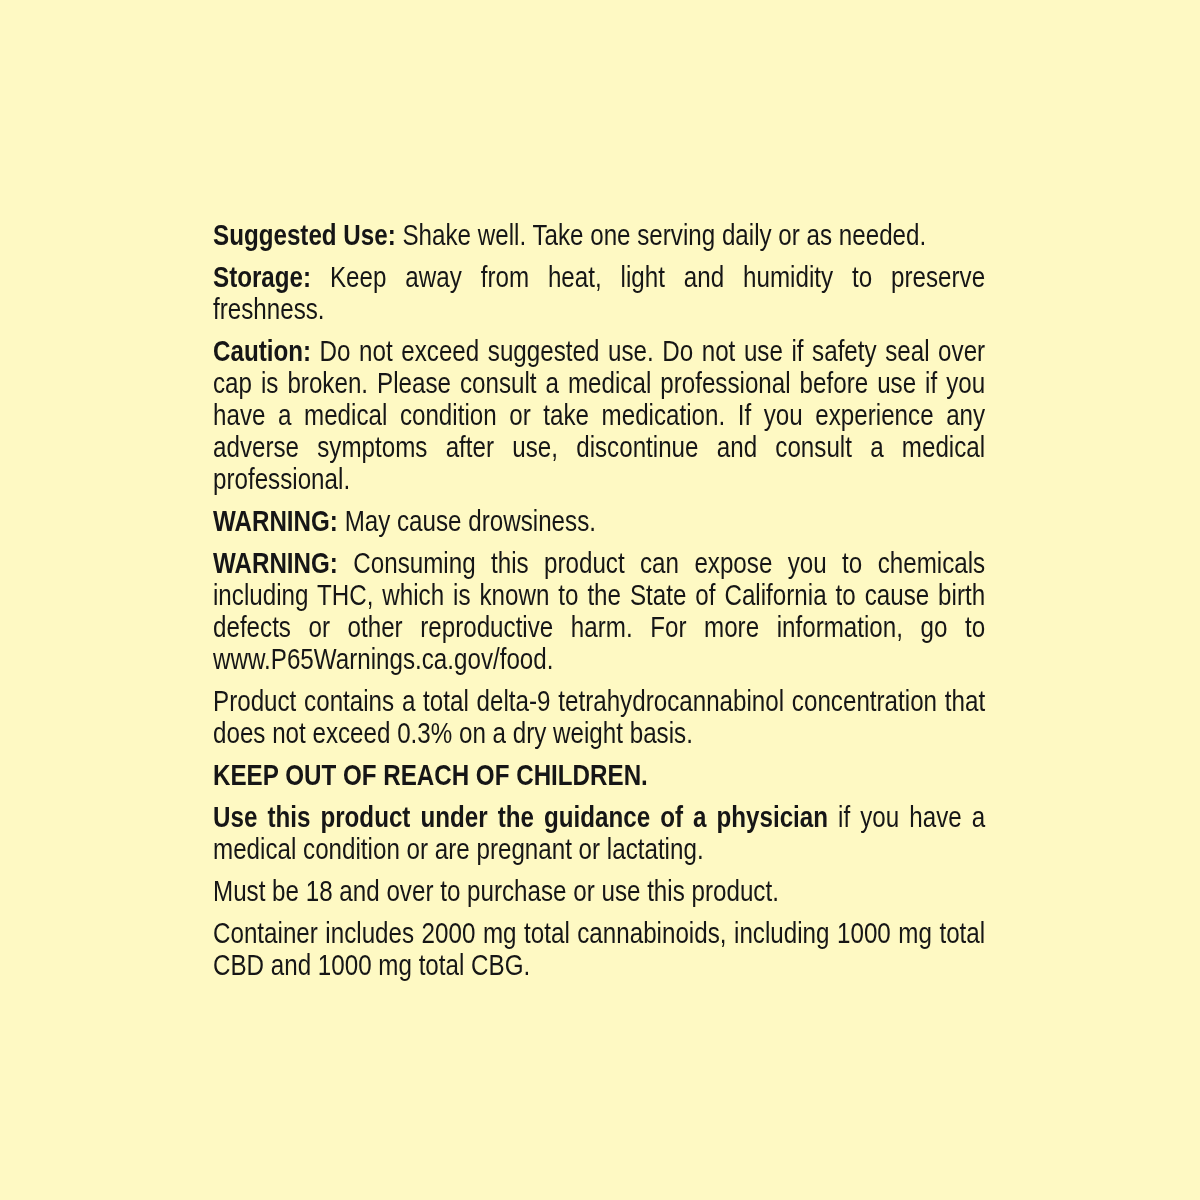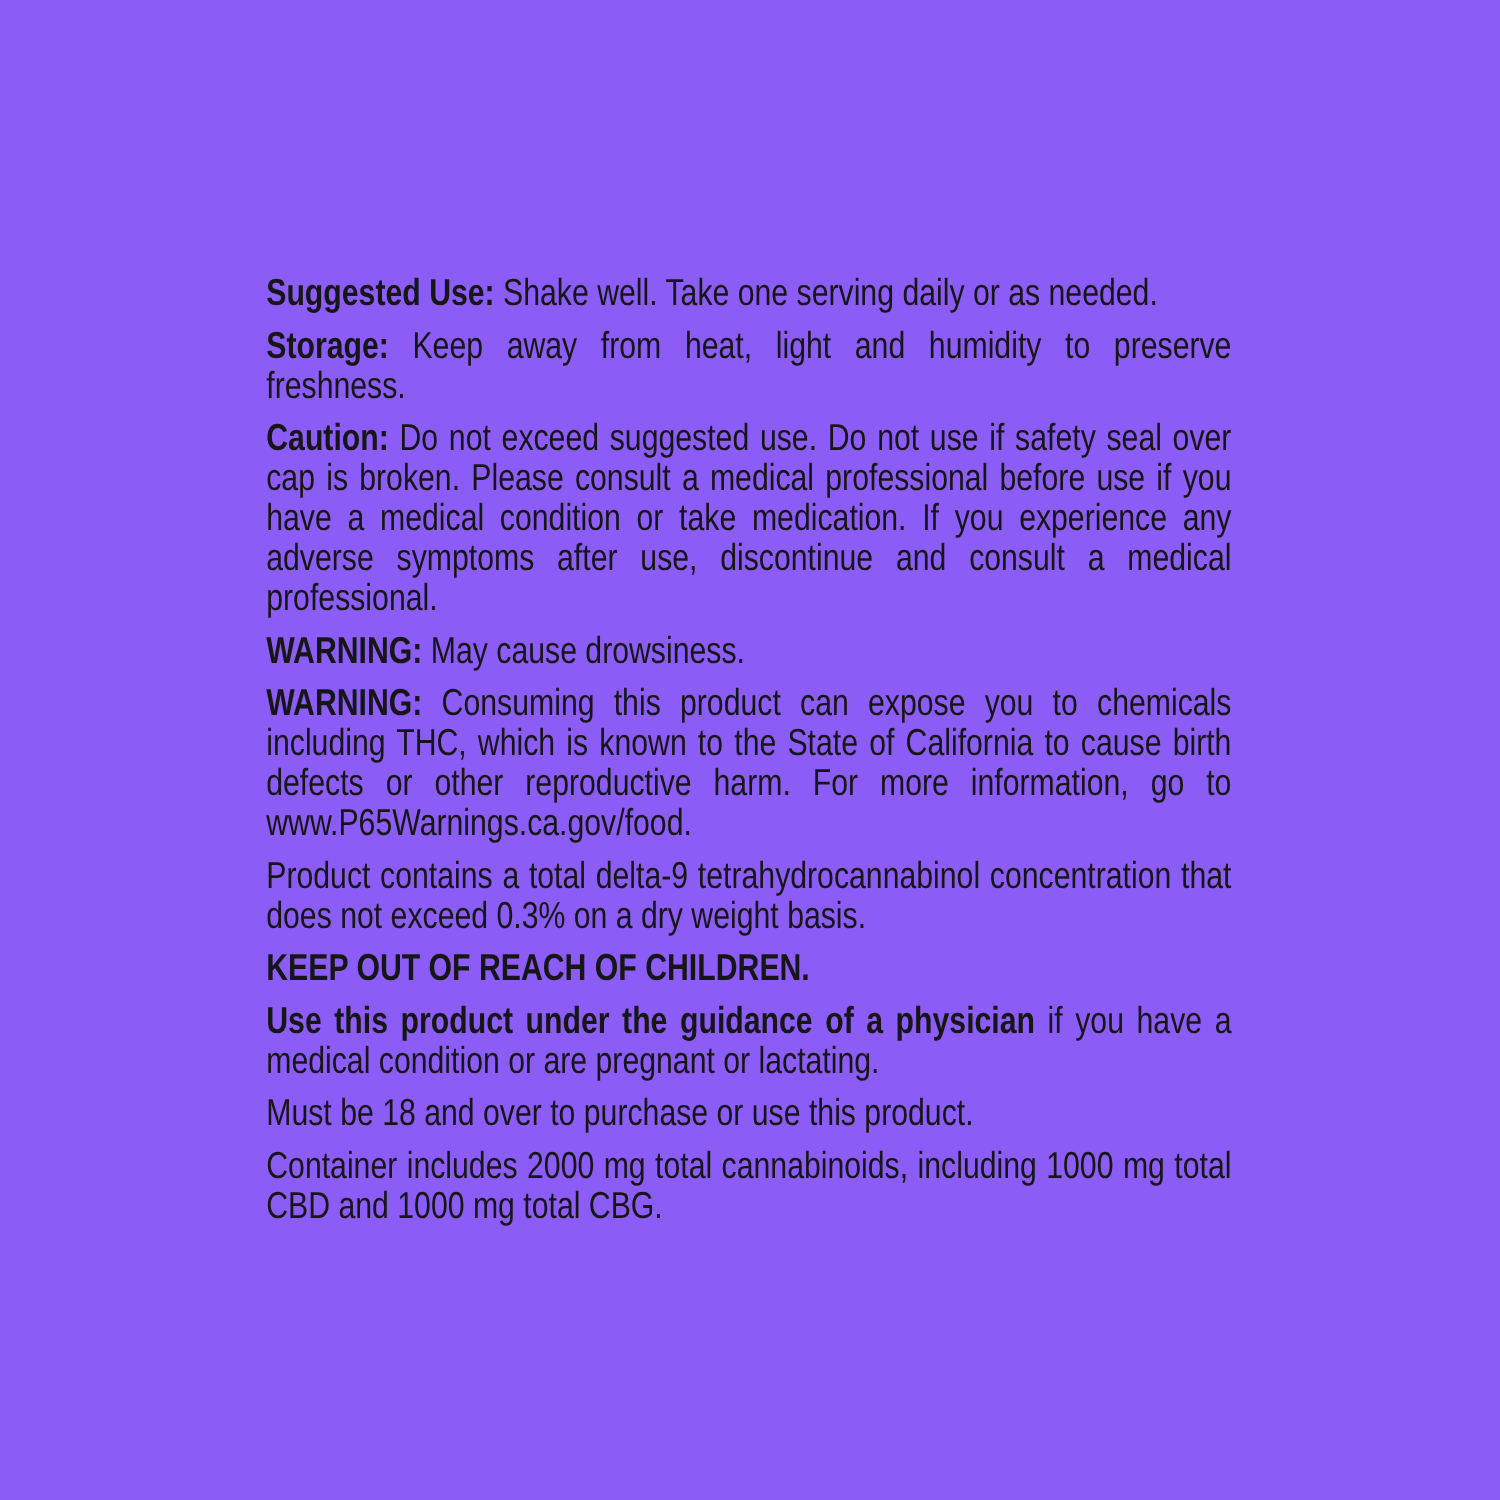--- a/index.html
+++ b/index.html
@@ -7,21 +7,21 @@
     padding: 0;
     width: 1200px;
     height: 1200px;
     background: #ffffff;
     overflow: hidden;
   }
   .label-canvas {
     position: relative;
     width: 1200px;
     height: 1200px;
-    background: #8b5cf6;
+    background: #fef9c3;
   }
   .label-text-block {
     position: absolute;
     left: 213px;
     top: 219px;
     width: 958px;
     transform: scaleX(0.806); 
     transform-origin: left top;
     font-family: "Liberation Sans", "DejaVu Sans", sans-serif;
     font-size: 30px;

